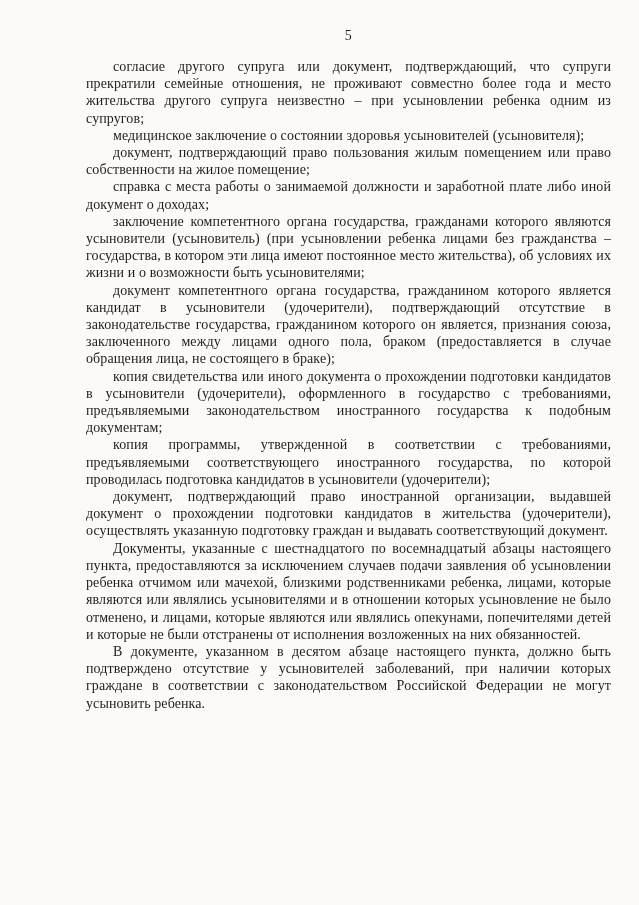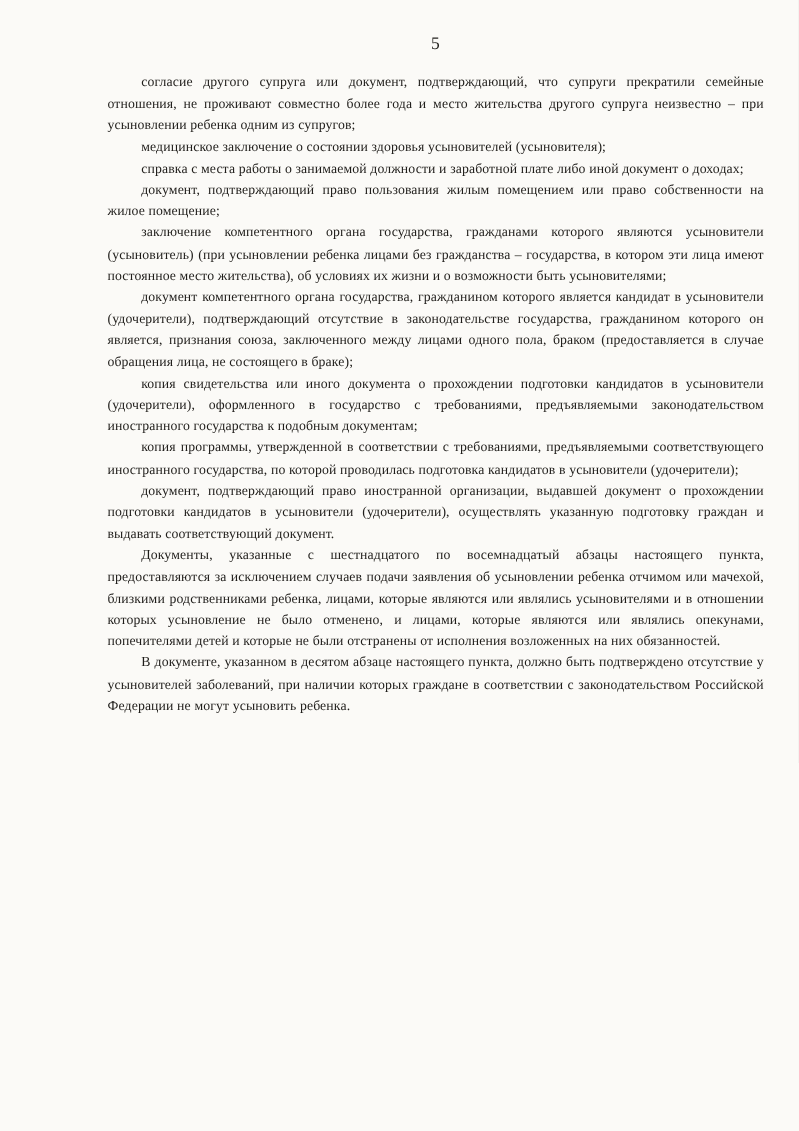--- a/index.html
+++ b/index.html
@@ -20,42 +20,42 @@
     color: #1f1d1a;
   }
   .page-number {
     text-align: center;
     font-size: 14px;
     line-height: 16px;
     margin-bottom: 14px;
     letter-spacing: 0.5px;
   }
   .text-block {
-    font-size: 11px;
+    font-size: 14px;
     line-height: 17.2px;
     text-align: justify;
     letter-spacing: 0.1px;
   }
   .text-block p {
     margin: 0;
     padding: 0;
     text-indent: 27px;
   }
 </style>
 </head>
 <body>
 
 <div class="page">
   <div class="page-number">5</div>
   <div class="text-block">
     <p>согласие другого супруга или документ, подтверждающий, что супруги прекратили семейные отношения, не проживают совместно более года и место жительства другого супруга неизвестно – при усыновлении ребенка одним из супругов;</p>
     <p>медицинское заключение о состоянии здоровья усыновителей (усыновителя);</p>
+    <p>документ, подтверждающий право пользования жилым помещением или право собственности на жилое помещение;</p>
     <p>справка с места работы о занимаемой должности и заработной плате либо иной документ о доходах;</p>
-    <p>документ, подтверждающий право пользования жилым помещением или право собственности на жилое помещение;</p>
     <p>заключение компетентного органа государства, гражданами которого являются усыновители (усыновитель) (при усыновлении ребенка лицами без гражданства – государства, в котором эти лица имеют постоянное место жительства), об условиях их жизни и о возможности быть усыновителями;</p>
     <p>документ компетентного органа государства, гражданином которого является кандидат в усыновители (удочерители), подтверждающий отсутствие в законодательстве государства, гражданином которого он является, признания союза, заключенного между лицами одного пола, браком (предоставляется в случае обращения лица, не состоящего в браке);</p>
     <p>копия свидетельства или иного документа о прохождении подготовки кандидатов в усыновители (удочерители), оформленного в государство с требованиями, предъявляемыми законодательством иностранного государства к подобным документам;</p>
     <p>копия программы, утвержденной в соответствии с требованиями, предъявляемыми соответствующего иностранного государства, по которой проводилась подготовка кандидатов в усыновители (удочерители);</p>
-    <p>документ, подтверждающий право иностранной организации, выдавшей документ о прохождении подготовки кандидатов в усыновители (удочерители), осуществлять указанную подготовку граждан и выдавать соответствующий документ.</p>
+    <p>документ, подтверждающий право иностранной организации, выдавшей документ о прохождении подготовки кандидатов в жительства (удочерители), осуществлять указанную подготовку граждан и выдавать соответствующий документ.</p>
     <p>Документы, указанные с шестнадцатого по восемнадцатый абзацы настоящего пункта, предоставляются за исключением случаев подачи заявления об усыновлении ребенка отчимом или мачехой, близкими родственниками ребенка, лицами, которые являются или являлись усыновителями и в отношении которых усыновление не было отменено, и лицами, которые являются или являлись опекунами, попечителями детей и которые не были отстранены от исполнения возложенных на них обязанностей.</p>
     <p>В документе, указанном в десятом абзаце настоящего пункта, должно быть подтверждено отсутствие у усыновителей заболеваний, при наличии которых граждане в соответствии с законодательством Российской Федерации не могут усыновить ребенка.</p>
   </div>
 </div>
 
 </body></html>

